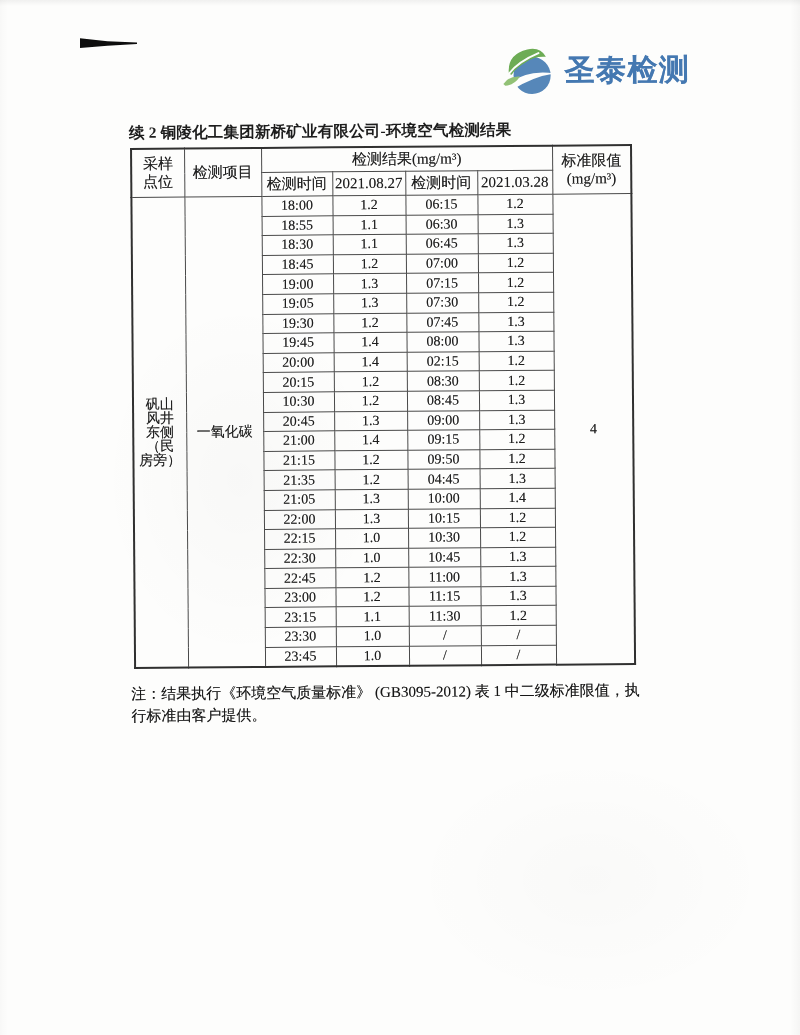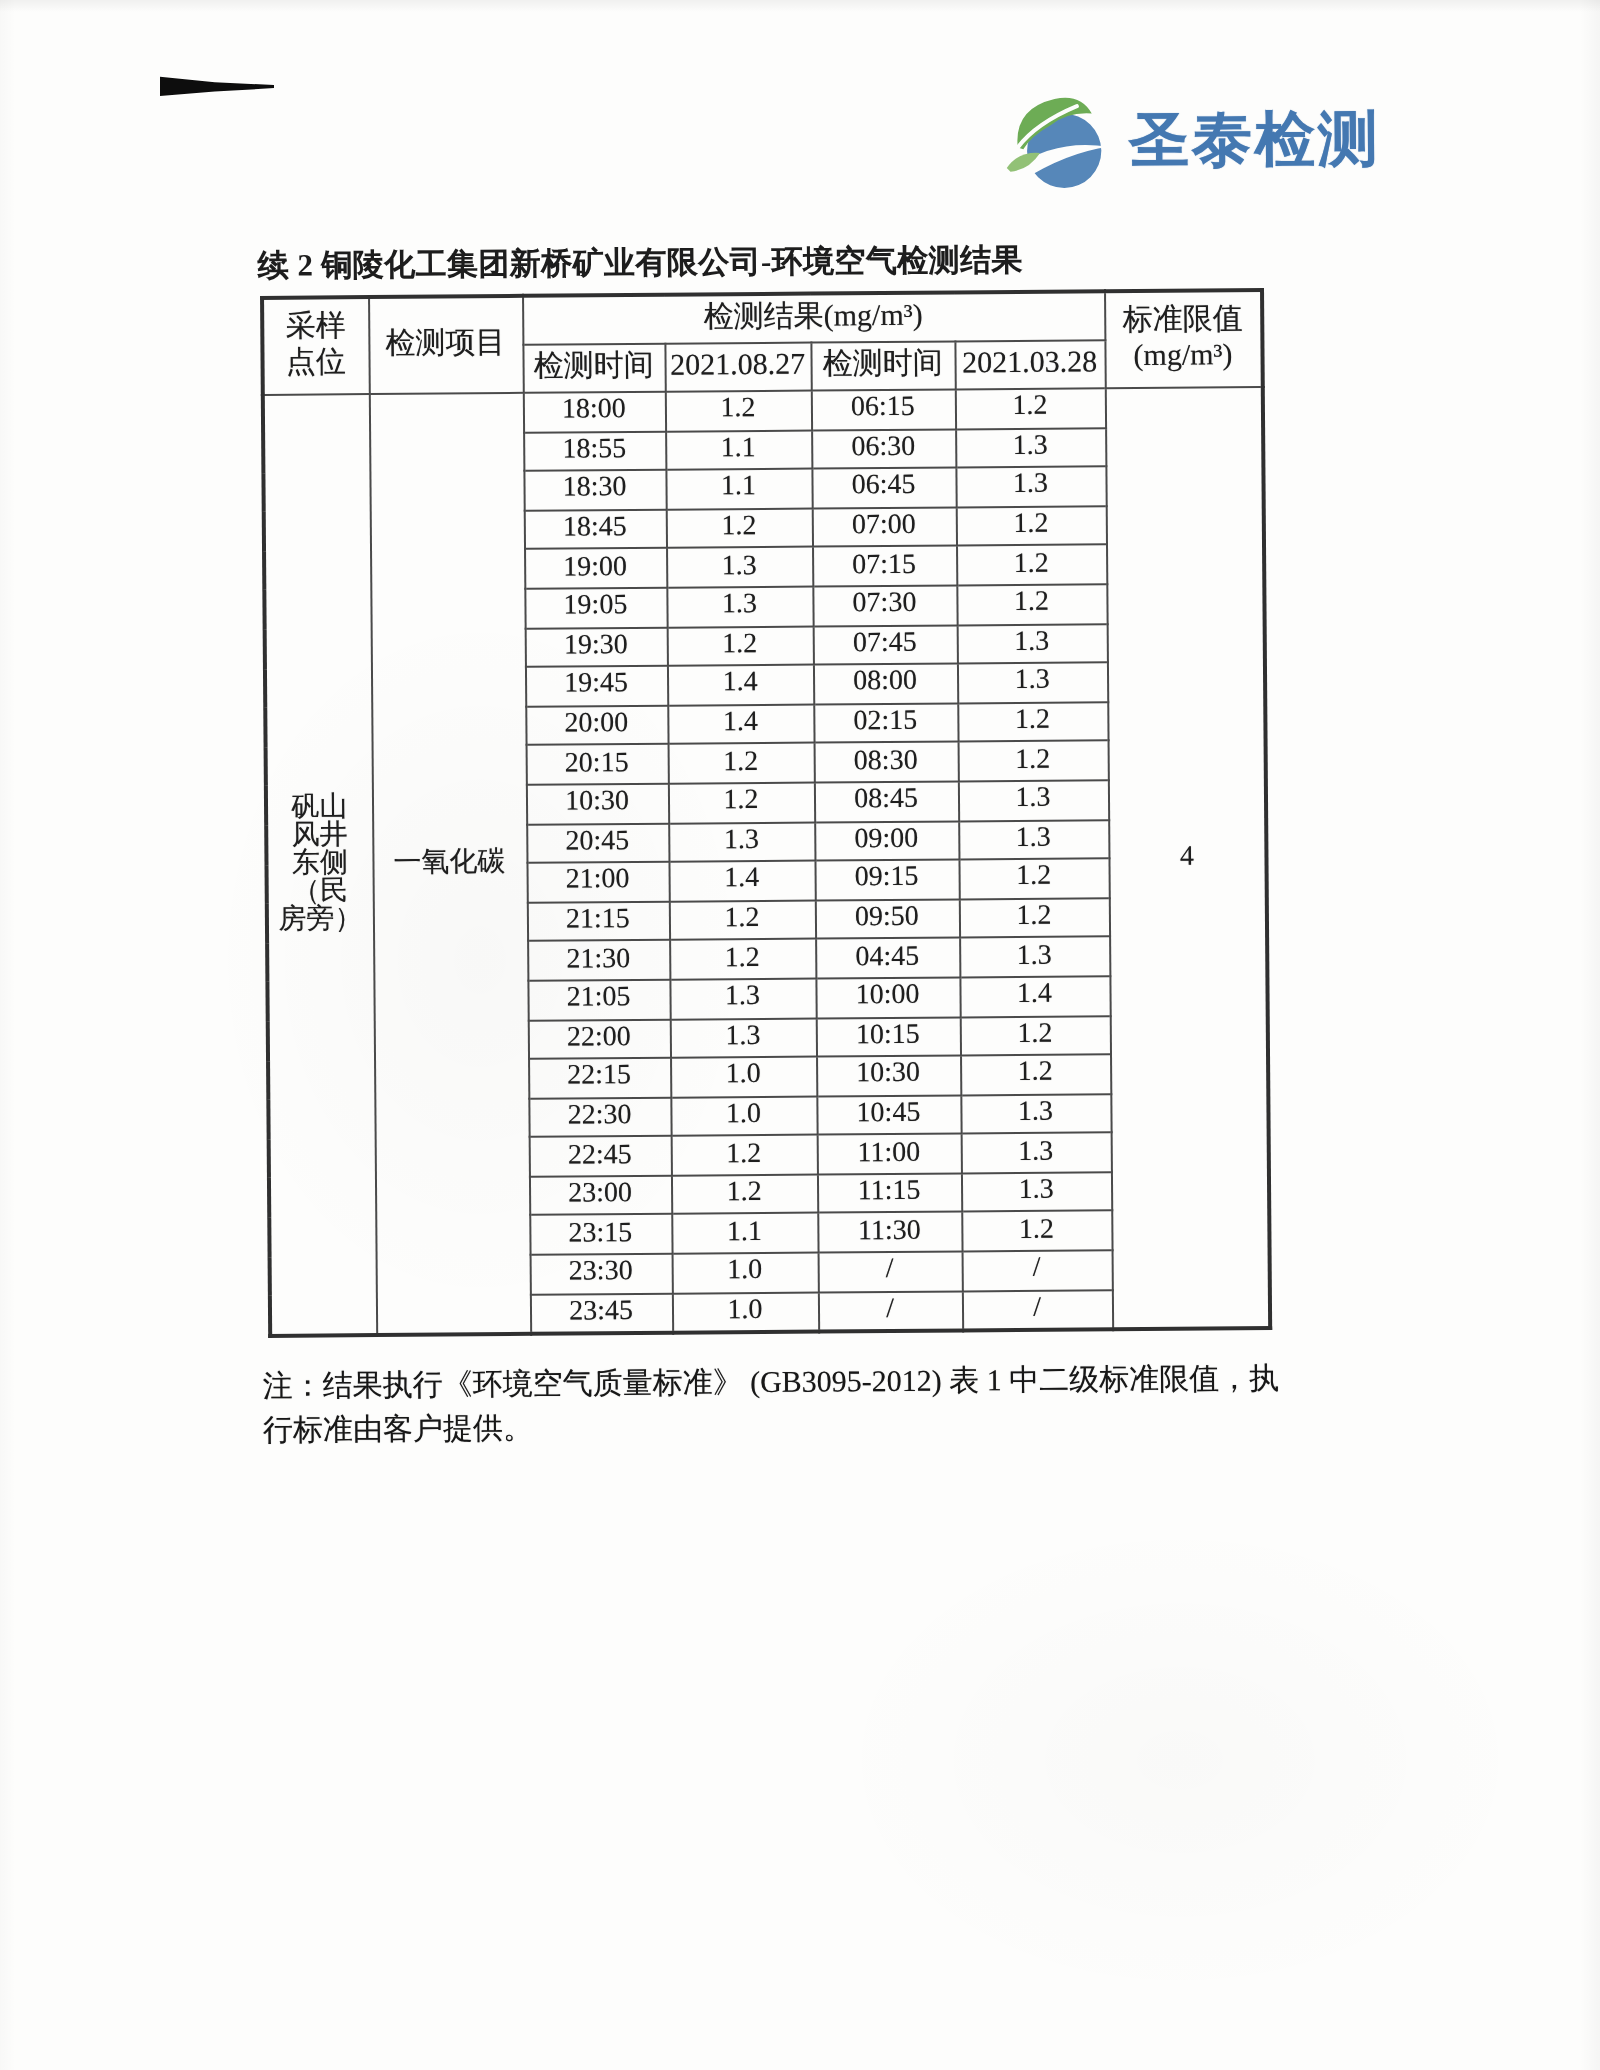--- a/index.html
+++ b/index.html
@@ -244,21 +244,21 @@
             <td>09:15</td>
             <td>1.2</td>
           </tr>
           <tr>
             <td>21:15</td>
             <td>1.2</td>
             <td>09:50</td>
             <td>1.2</td>
           </tr>
           <tr>
-            <td>21:30</td>
+            <td>21:35</td>
             <td>1.2</td>
             <td>04:45</td>
             <td>1.3</td>
           </tr>
           <tr>
             <td>21:05</td>
             <td>1.3</td>
             <td>10:00</td>
             <td>1.4</td>
           </tr>

